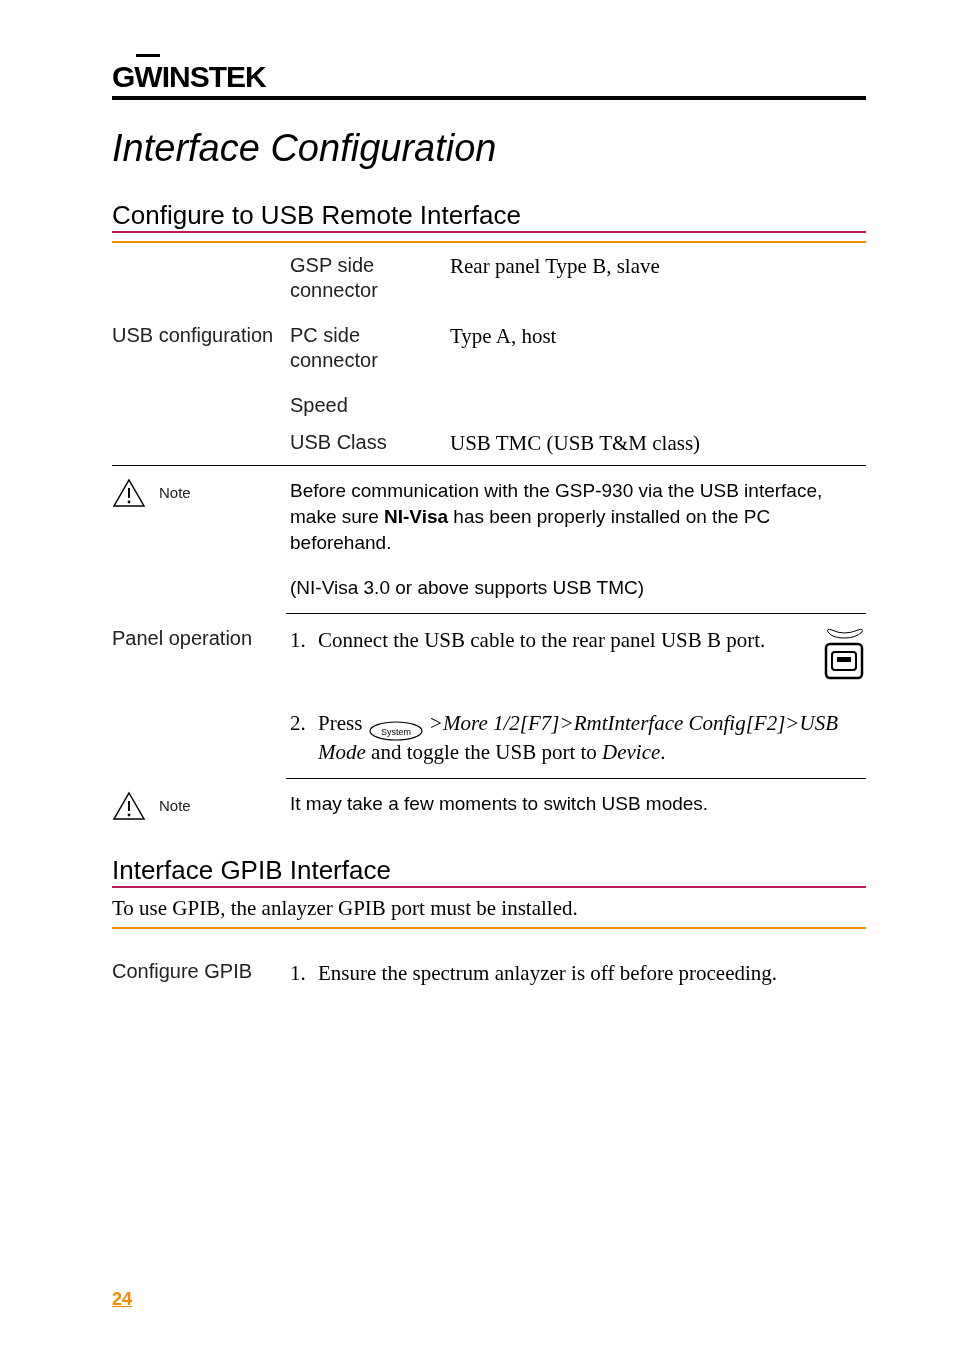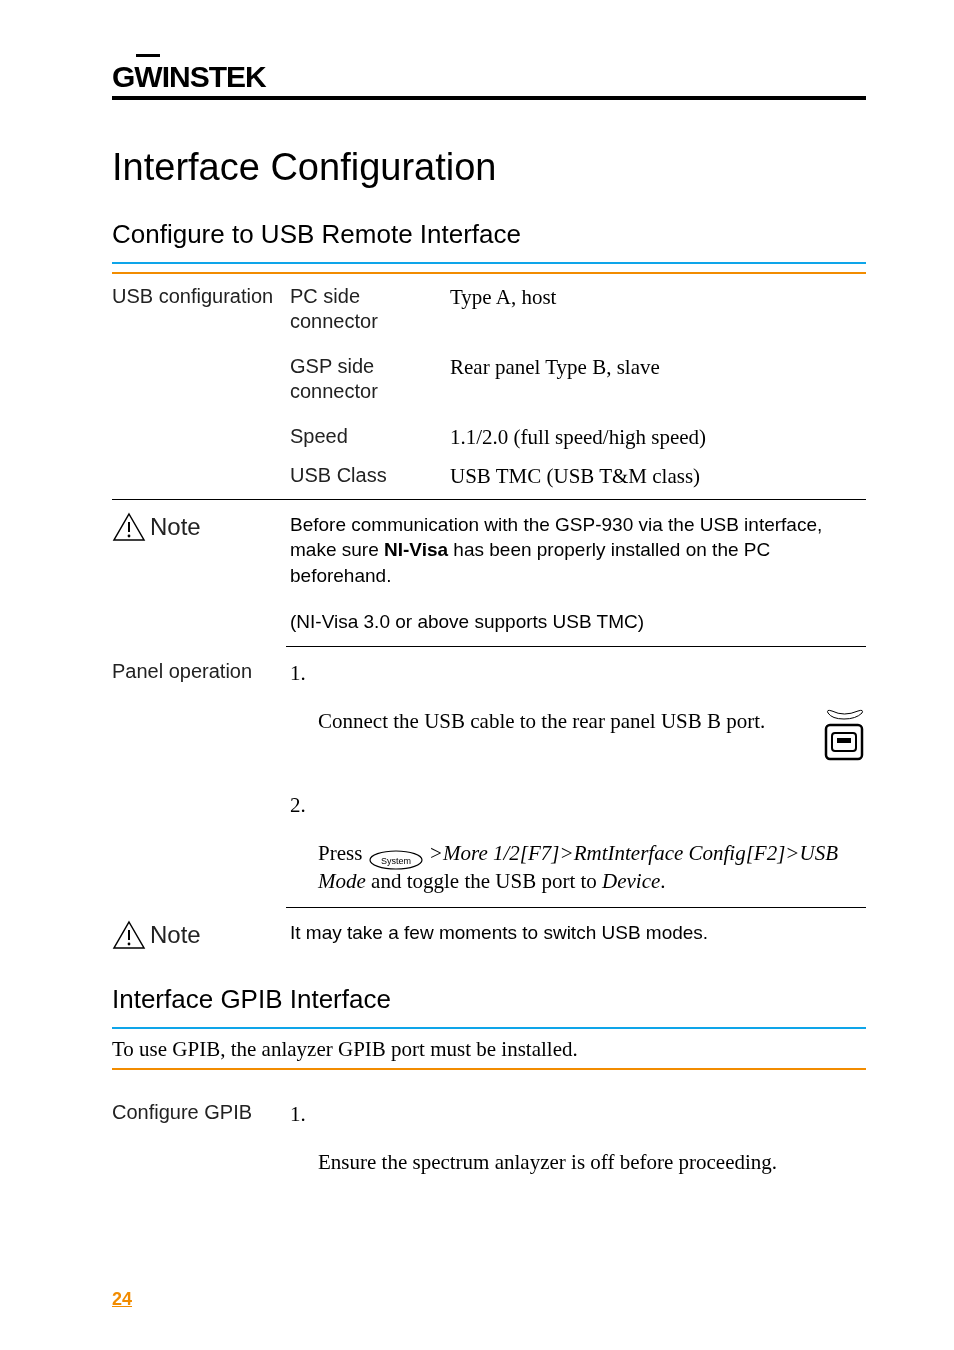--- a/index.html
+++ b/index.html
@@ -41,29 +41,30 @@
   }
   .hdr-title {
     font-family: "Segoe UI Semibold", Arial, sans-serif;
     font-weight: 600;
     font-size: 19px;
   }
   h1.main {
     font-family: "Segoe UI Light", "Segoe UI", Arial, sans-serif;
     font-weight: 300;
     font-size: 38px;
-    margin: 46px 0 30px 0;
+    margin: 27px 0 30px 0;
+    font-style: italic;
   }
   h2.section {
     font-family: "Segoe UI Light", "Segoe UI", Arial, sans-serif;
     font-weight: 300;
     font-size: 26px;
     margin: 24px 0 8px 0;
-    border-bottom: 2px solid #0ea5e9;
-    padding-bottom: 12px;
+    border-bottom: 2px solid #be185d;
+    padding-bottom: 0;
   }
   .orange-rule {
     border-top: 2px solid #f28c00;
     margin-top: 0;
   }
   .row {
     display: flex;
     align-items: flex-start;
     padding: 10px 0;
   }
@@ -98,22 +99,22 @@
   }
   .note-icon {
     display: inline-block;
     width: 34px; height: 30px;
     position: relative;
     vertical-align: middle;
   }
   .note-icon svg { width: 34px; height: 30px; }
   .note-label {
     font-family: "Segoe UI", Arial, sans-serif;
-    font-size: 24px;
-    margin-left: 4px;
+    font-size: 15px;
+    margin-left: 13px;
     vertical-align: middle;
   }
   .note-text {
     flex: 1;
     font-family: "Segoe UI", Arial, sans-serif;
     font-size: 19px;
     line-height: 1.35;
   }
   .panel-body {
     flex: 1;
@@ -121,21 +122,21 @@
     font-size: 21px;
     line-height: 1.35;
   }
   .numlist {
     display: flex;
   }
   .num {
     width: 28px;
     flex: 0 0 28px;
   }
-  .num-txt { flex: 1; margin-top: 48px; }
+  .num-txt { flex: 1; }
   .usb-icon {
     float: right;
     margin-left: 10px;
   }
   .usb-icon svg { width: 44px; height: 56px; }
   .oval-btn {
     display: inline-block;
     width: 56px; height: 22px;
     vertical-align: middle;
   }
@@ -169,34 +170,33 @@
         <span class="w">W</span>
         <span>INSTEK</span>
     </span>
   </div>
 
   <h1 class="main">Interface Configuration</h1>
 
   <h2 class="section">Configure to USB Remote Interface</h2>
   <div class="orange-rule"></div>
 
-  <div class="row">
-    <div class="col-label">USB configuration</div>
-    <div class="col-mid">PC side connector</div>
-    <div class="col-val">Type A, host</div>
-  </div>
   <div class="row subrow">
     <div class="col-label">.</div>
     <div class="col-mid">GSP side connector</div>
     <div class="col-val">Rear panel Type B, slave</div>
   </div>
+  <div class="row">
+    <div class="col-label">USB configuration</div>
+    <div class="col-mid">PC side connector</div>
+    <div class="col-val">Type A, host</div>
+  </div>
   <div class="row subrow">
     <div class="col-label">.</div>
     <div class="col-mid">Speed</div>
-    <div class="col-val">1.1/2.0 (full speed/high speed)</div>
   </div>
   <div class="row subrow" style="padding-top:2px;padding-bottom:6px">
     <div class="col-label">.</div>
     <div class="col-mid">USB Class</div>
     <div class="col-val">USB TMC (USB T&amp;M class)</div>
   </div>
 
   <div class="thin-rule-full"></div>
 
   <div class="row">

